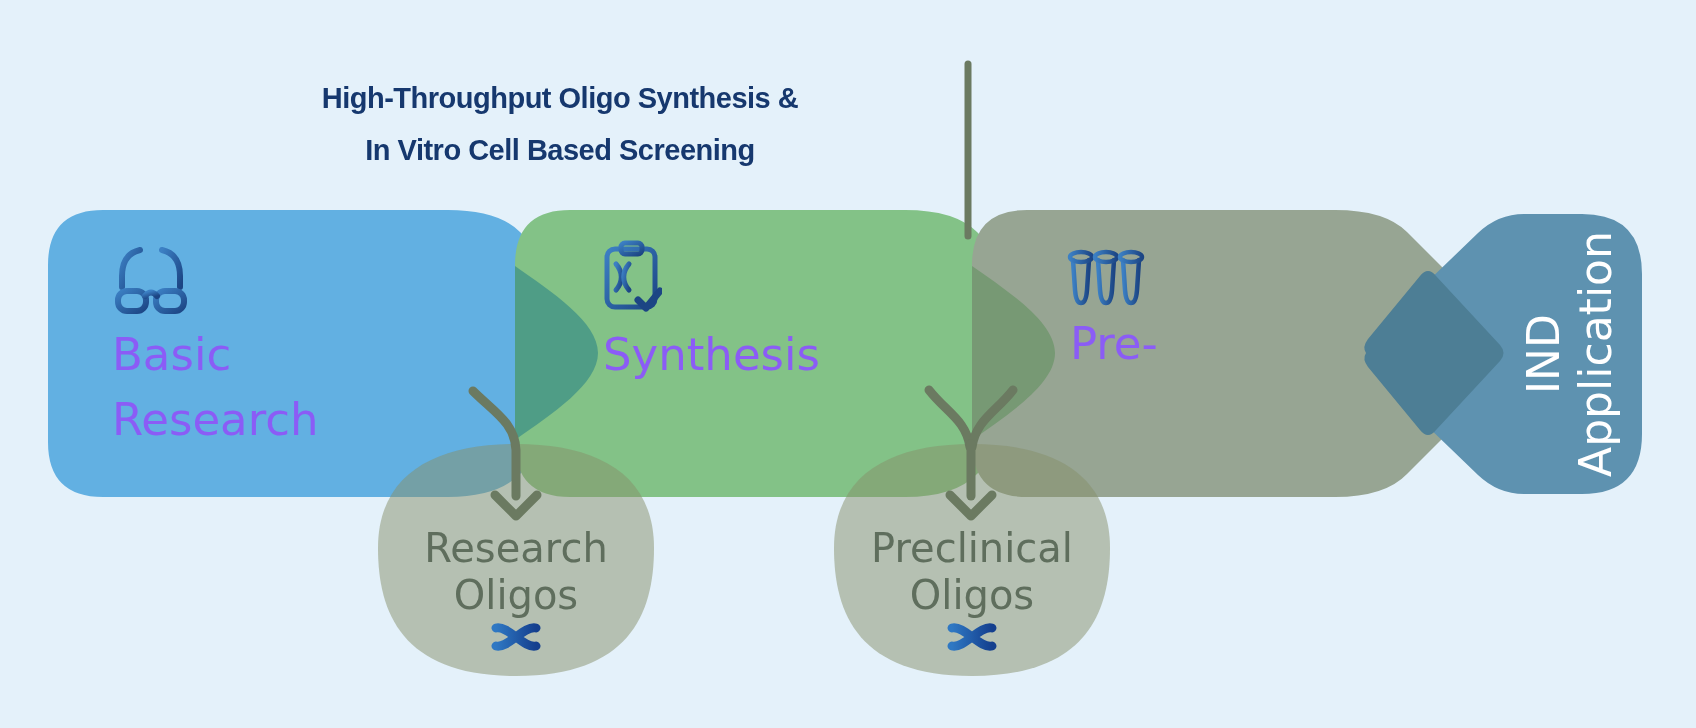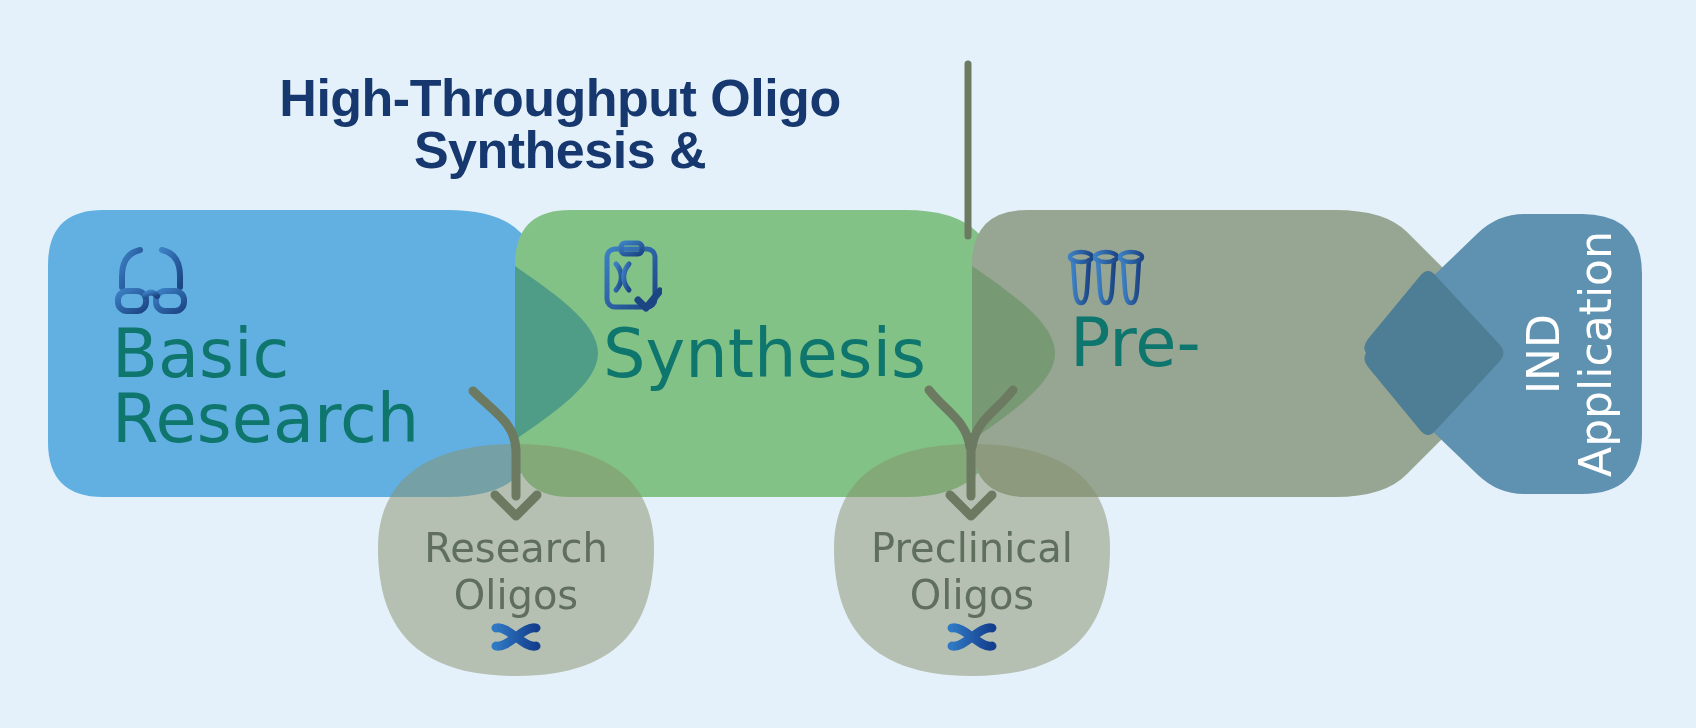--- a/index.html
+++ b/index.html
@@ -8,27 +8,27 @@
     background:#e4f1fa;
     font-family:"DejaVu Sans", sans-serif;
     position:relative;overflow:hidden;
   }
   .stage-canvas{position:absolute;left:0;top:0;z-index:1;}
   .txt{position:absolute;z-index:3;}
   .annotation-title{
     left:160px;top:72px;width:800px;
     text-align:center;
     font-family:"Liberation Sans", sans-serif;
-    font-weight:700;font-size:52px;line-height:52px;
+    font-weight:700;font-size:29px;line-height:52px;
     letter-spacing:-0.5px;
     color:#16386e;
   }
   .stage-label{
-    color:#0f766e;
-    font-size:67px;line-height:65px;
+    color:#8b5cf6;
+    font-size:45px;line-height:65px;
     font-weight:400;
     white-space:nowrap;
   }
   .stage-label-basic{left:112px;top:322px;}
   .stage-label-early{left:603px;top:322px;}
   .stage-label-pre{left:1070px;top:311px;}
   .stage-label-ind{
     left:1570px;top:358px;
     width:320px;margin-left:-160px;margin-top:-56px;
     transform:rotate(-90deg);
@@ -82,20 +82,21 @@
   <g stroke="#6b7a61" stroke-width="9" fill="none" stroke-linecap="round" stroke-linejoin="round">
     <path d="M 929,390 C 946,412 966,420 970,447"></path>
     <path d="M 1013,390 C 996,412 976,420 972,447"></path>
     <path d="M 971,444 V 496"></path>
     <path d="M 950,495 L 971,516 L 992,495"></path>
   </g>
 </svg>
 
 <div class="txt annotation-title">
   <div>High-Throughput Oligo Synthesis &amp;</div>
+  <div>In Vitro Cell Based Screening</div>
 </div>
 
 <div class="txt stage-label stage-label-basic">
   <div>Basic</div>
   <div>Research</div>
 </div>
 
 <div class="txt stage-label stage-label-early">
   <div>Synthesis</div>
 </div>

